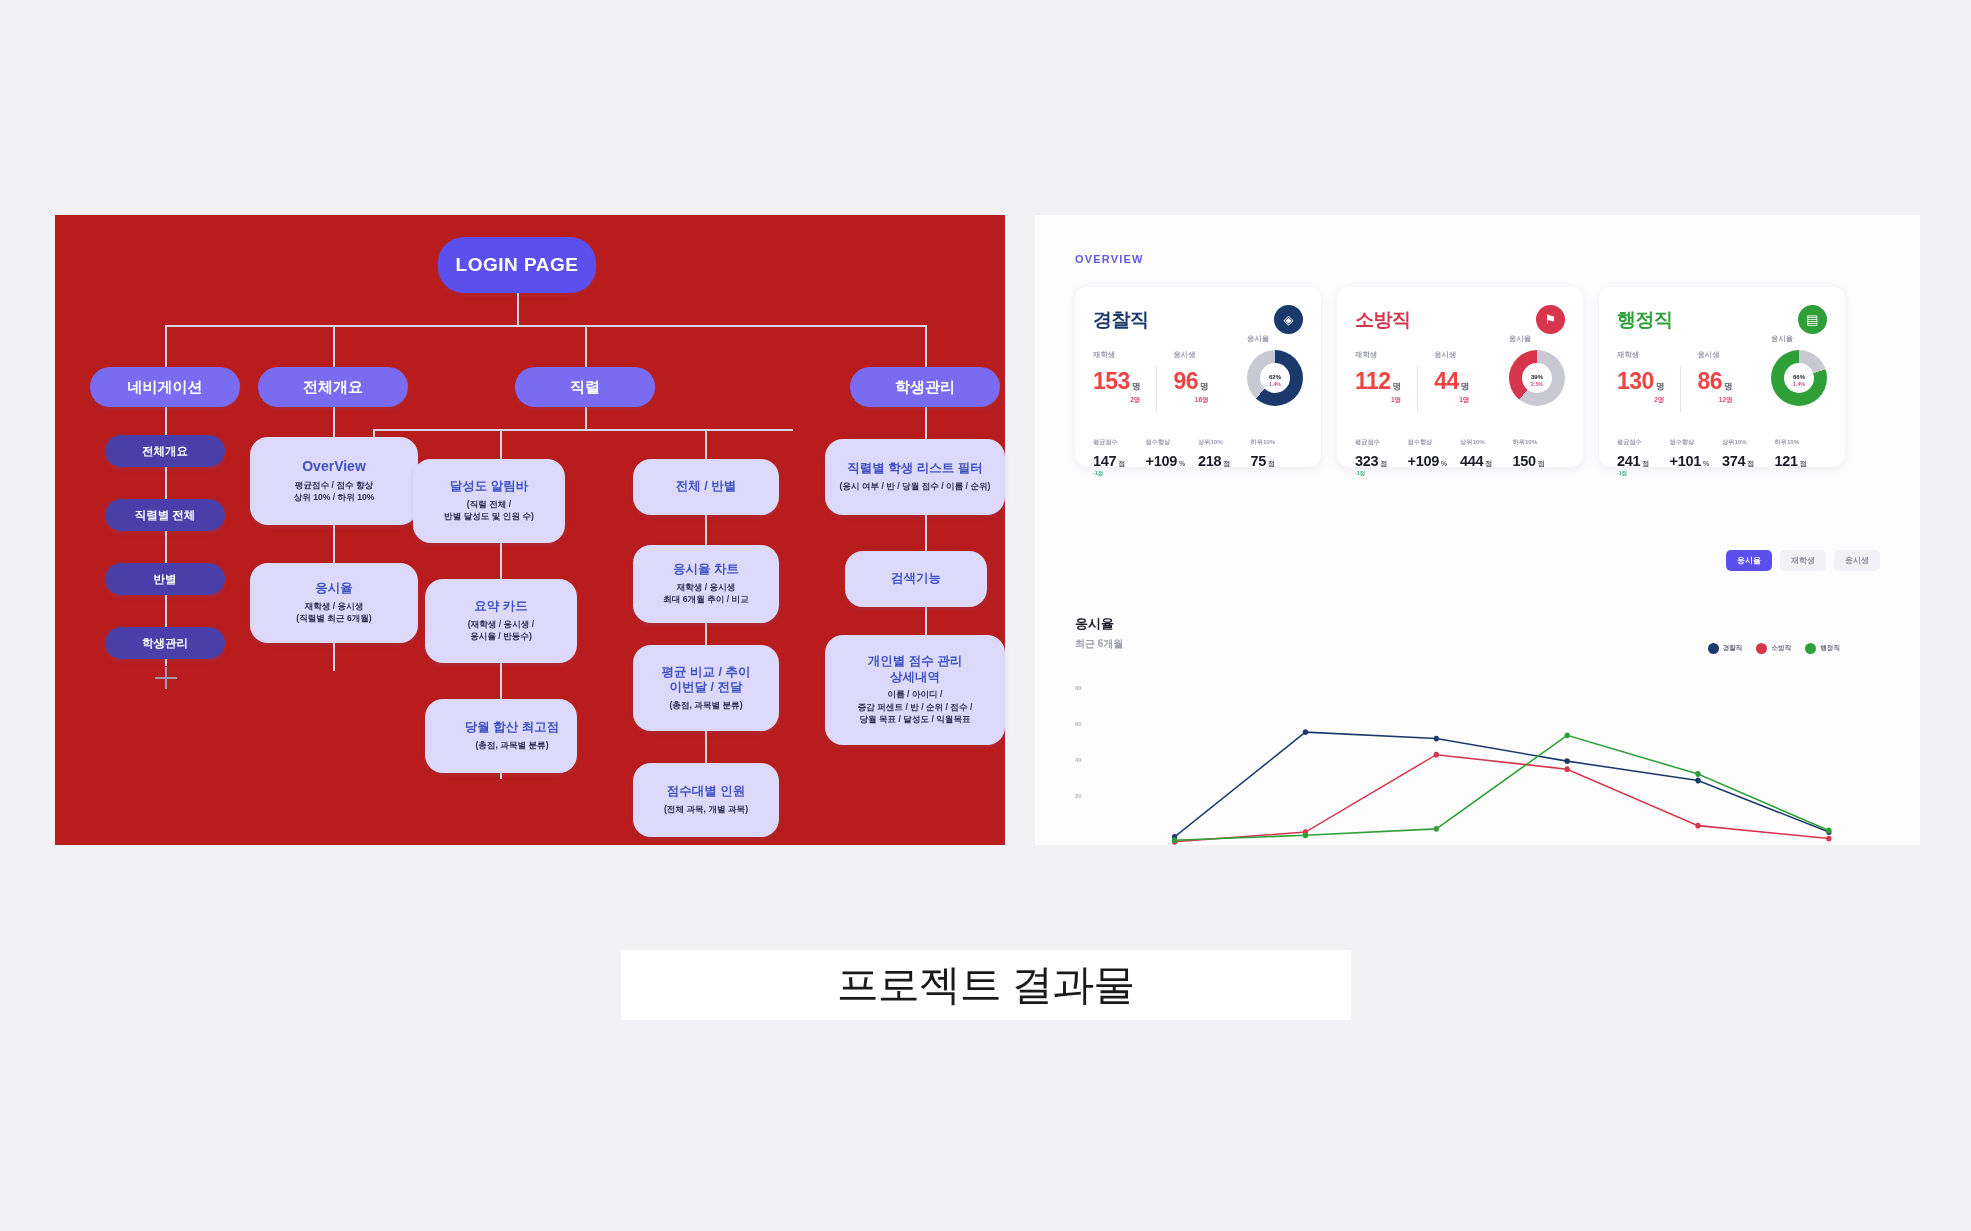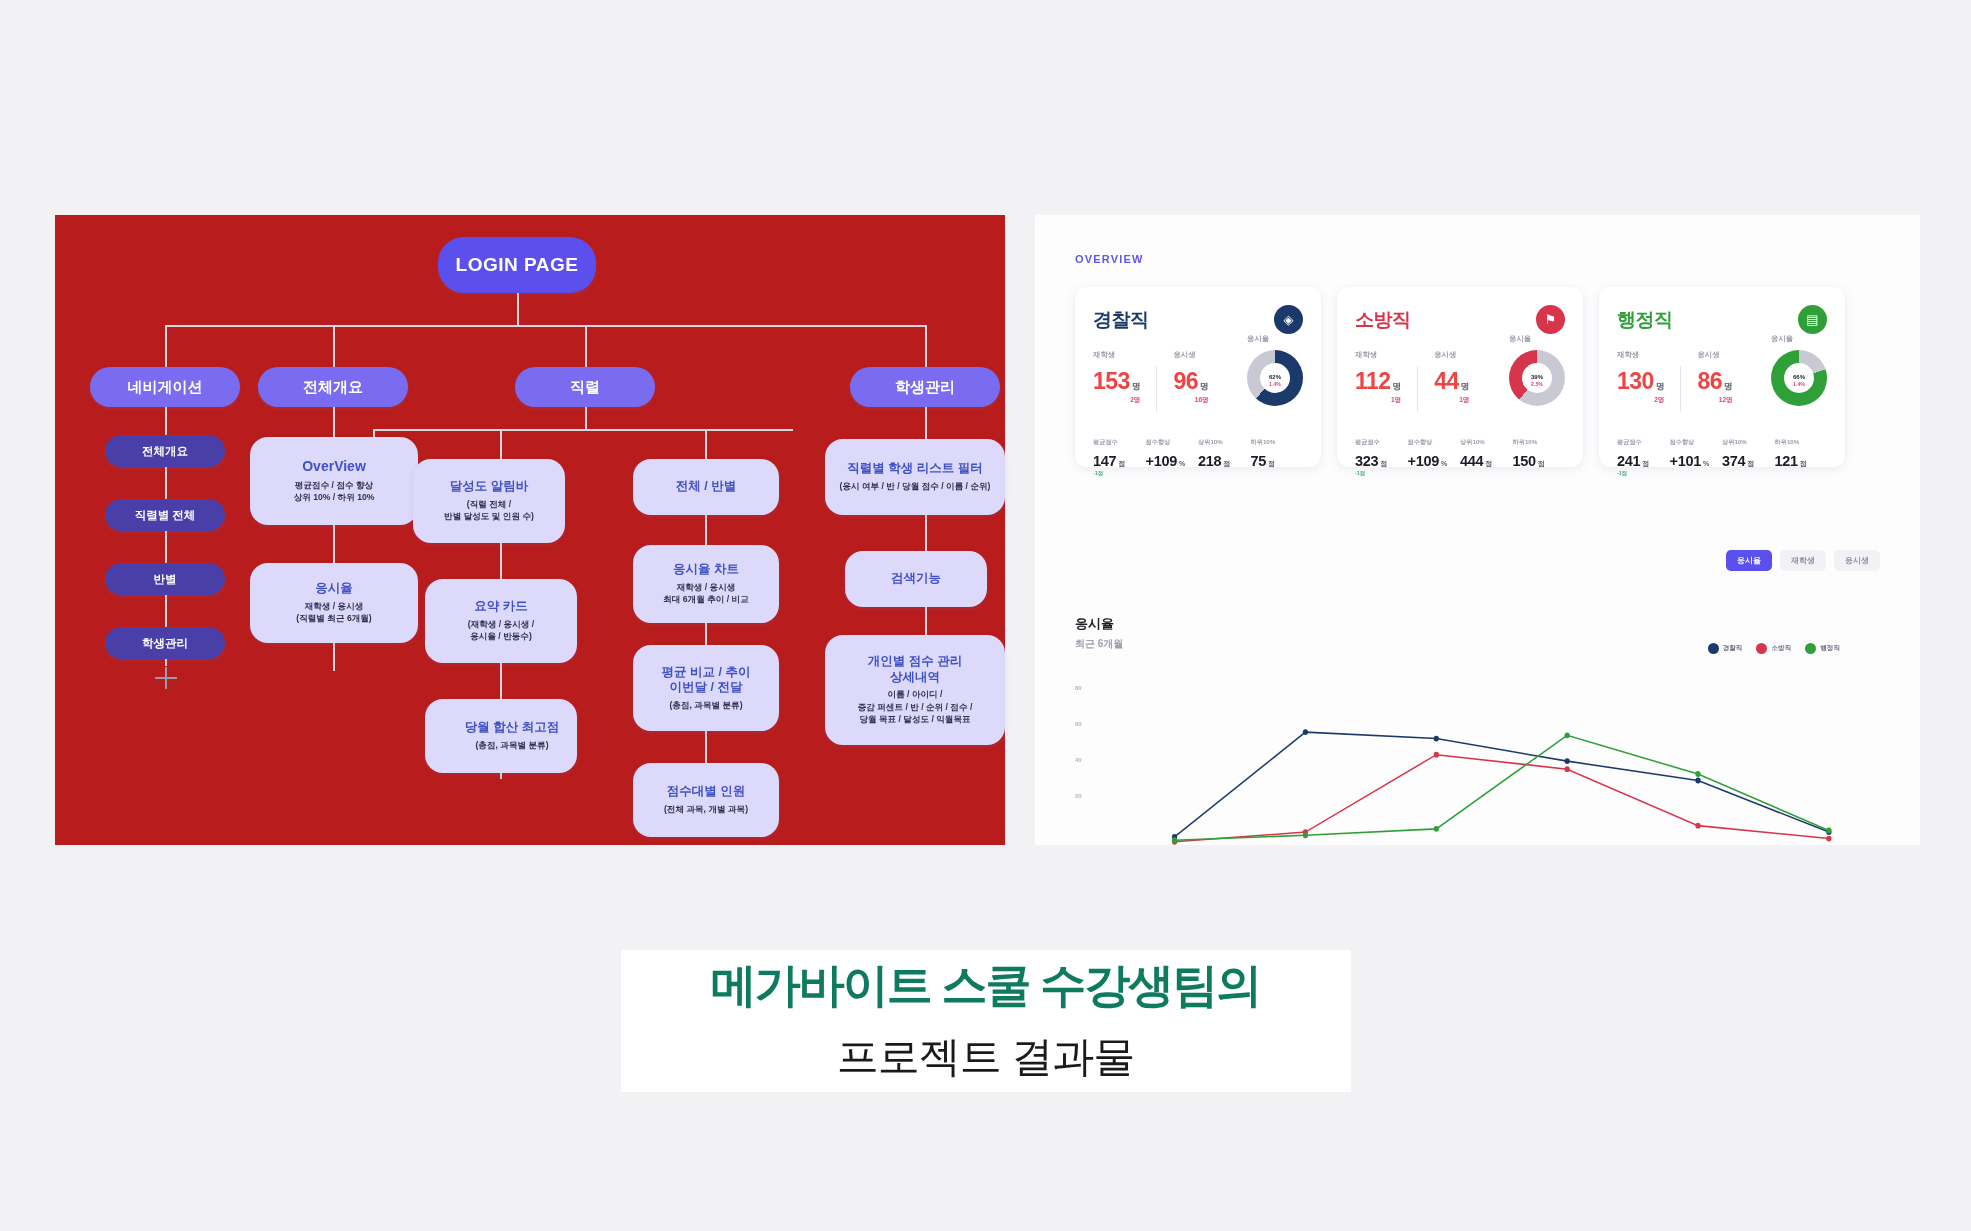--- a/index.html
+++ b/index.html
@@ -559,17 +559,16 @@
                 <circle cx="710" cy="137.04" r="2.6" fill="#2fa037"></circle>
               </svg>
           </div>
         </div>
       </div>
 
     </div>
   </div>
 
   <div class="title-wrap">
-    <div class="title-line title-1">메가바이트 스쿨 수강생팀의</div>
     <div class="title-line title-2">프로젝트 결과물</div>
   </div>
 
 </div>
 
 </body></html>

